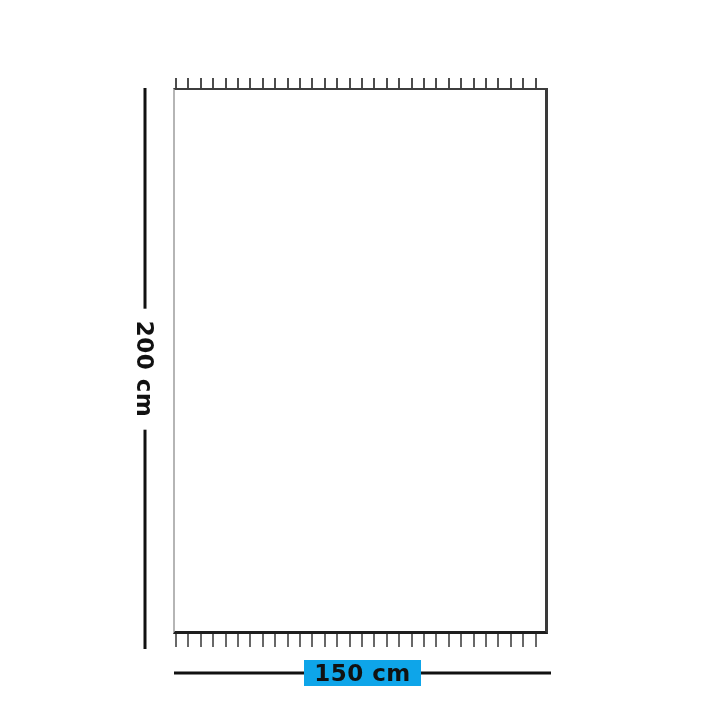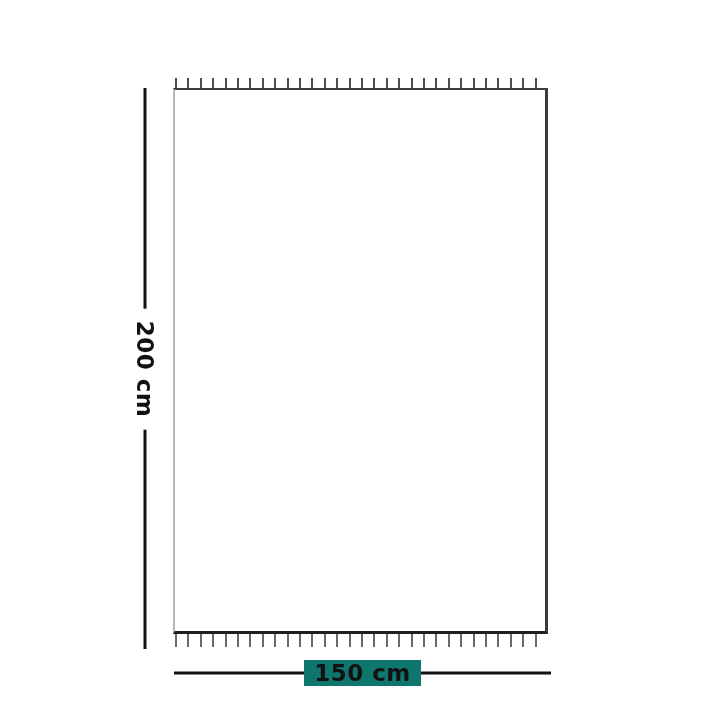--- a/index.html
+++ b/index.html
@@ -103,21 +103,21 @@
     left: 0;
     right: 0;
     top: 50%;
     height: 3px;
     transform: translateY(-50%);
     background: var(--dimension_line, #111111);
   }
   .hdim .hlabel {
     position: relative;
     z-index: 1;
-    background: #0f766e;
+    background: #0ea5e9;
     padding: 0 10px;
     white-space: nowrap;
     font-size: 23px;
     font-weight: 700;
     color: var(--label_text, #111111);
     letter-spacing: 0.5px;
   }
 </style>
 </head>
 <body>

